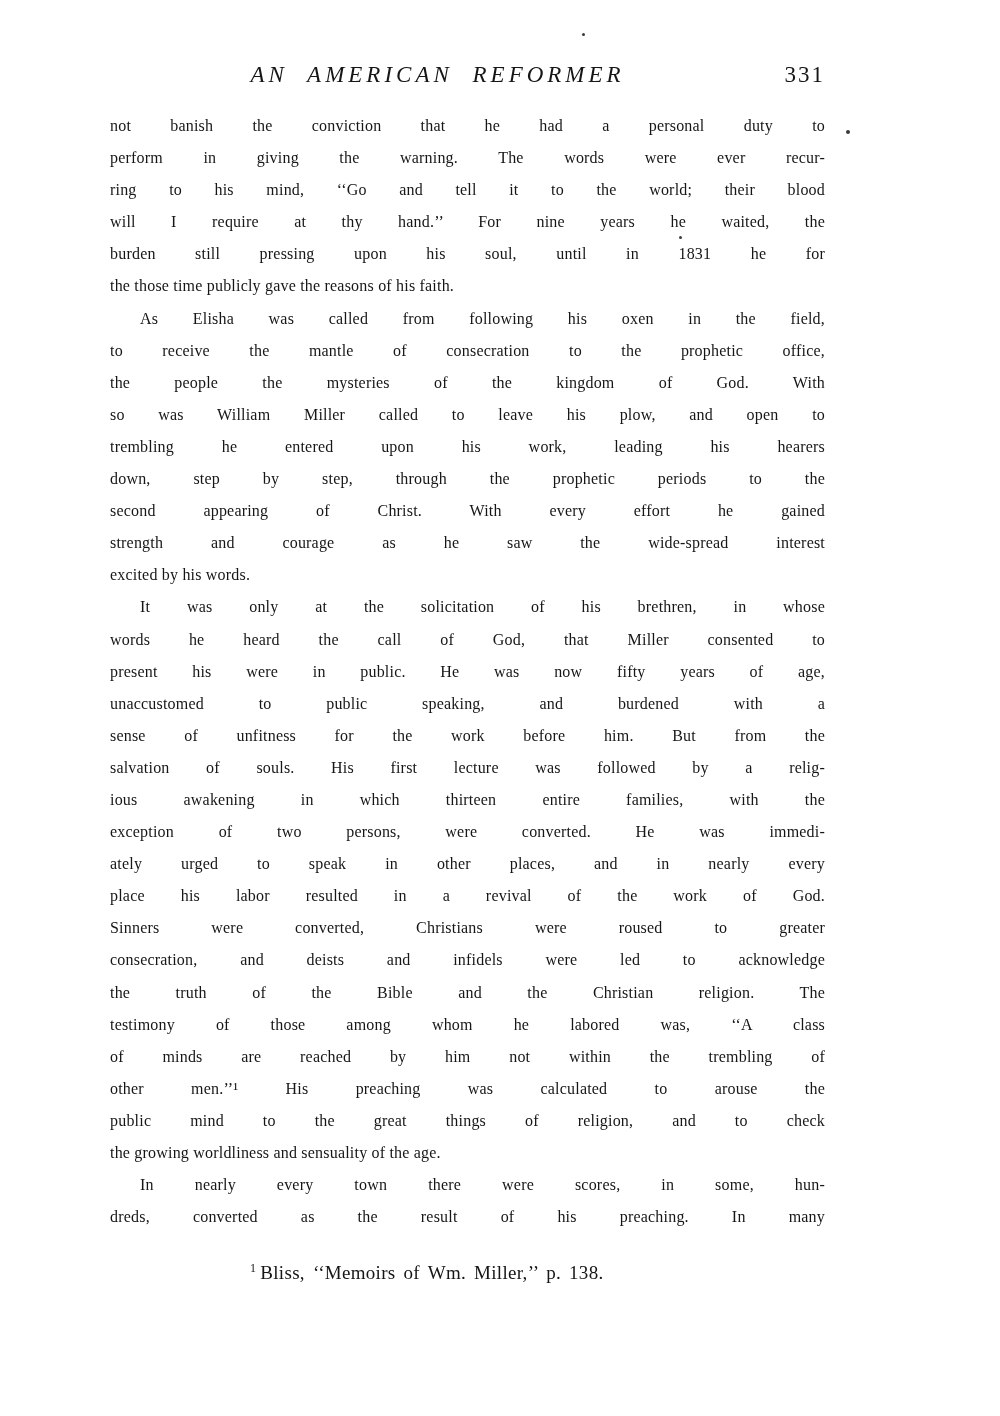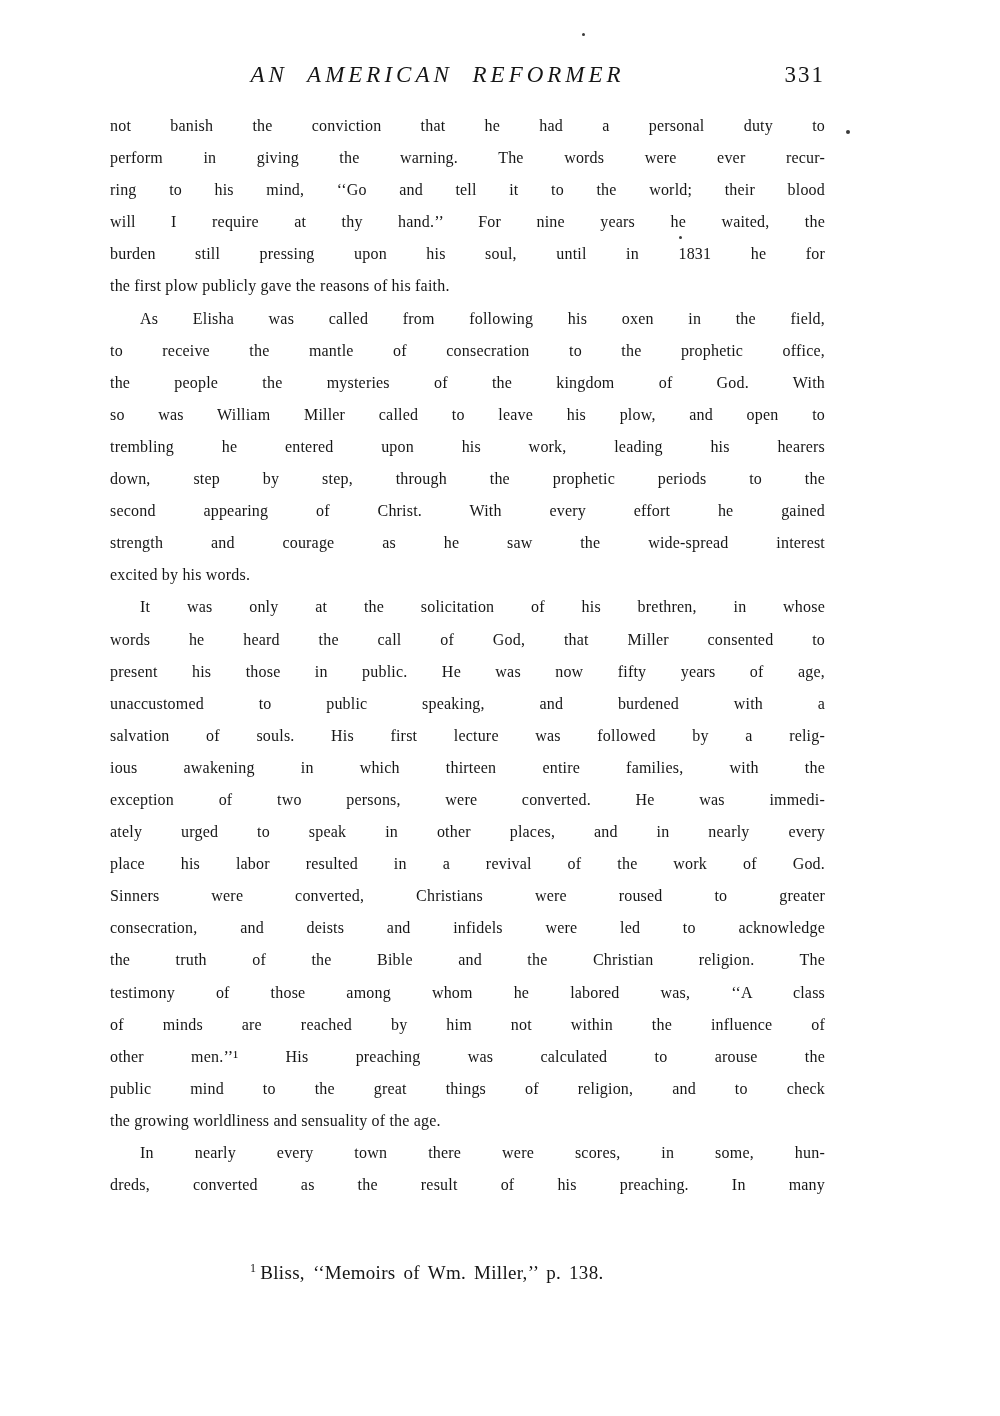--- a/index.html
+++ b/index.html
@@ -91,44 +91,45 @@
     <div class="title">AN AMERICAN REFORMER</div>
     <div class="pagenum">331</div>
   </div>
 
   <div class="body-text">
       <div class="line">not banish the conviction that he had a personal duty to</div>
       <div class="line">perform in giving the warning.  The words were ever recur-</div>
       <div class="line">ring to his mind, ‘‘Go and tell it to the world; their blood</div>
       <div class="line">will I require at thy hand.’’  For nine years he waited, the</div>
       <div class="line">burden still pressing upon his soul, until in 1831 he for</div>
-      <div class="line no-just">the first plow publicly gave the reasons of his faith.</div>
+      <div class="line no-just">the those time publicly gave the reasons of his faith.</div>
       <div class="line indent">As Elisha was called from following his oxen in the field,</div>
       <div class="line">to receive the mantle of consecration to the prophetic office,</div>
       <div class="line">the people the mysteries of the kingdom of God.  With</div>
       <div class="line">so was William Miller called to leave his plow, and open to</div>
       <div class="line">trembling he entered upon his work, leading his hearers</div>
       <div class="line">down, step by step, through the prophetic periods to the</div>
       <div class="line">second appearing of Christ.  With every effort he gained</div>
       <div class="line">strength and courage as he saw the wide-spread interest</div>
       <div class="line no-just">excited by his words.</div>
       <div class="line indent">It was only at the solicitation of his brethren, in whose</div>
       <div class="line">words he heard the call of God, that Miller consented to</div>
-      <div class="line">present his those in public.  He was now fifty years of age,</div>
+      <div class="line">present his were in public.  He was now fifty years of age,</div>
       <div class="line">unaccustomed to public speaking, and burdened with a</div>
+      <div class="line">sense of unfitness for the work before him.  But from the</div>
       <div class="line">salvation of souls.  His first lecture was followed by a relig-</div>
       <div class="line">ious awakening in which thirteen entire families, with the</div>
       <div class="line">exception of two persons, were converted.  He was immedi-</div>
       <div class="line">ately urged to speak in other places, and in nearly every</div>
       <div class="line">place his labor resulted in a revival of the work of God.</div>
       <div class="line">Sinners were converted, Christians were roused to greater</div>
       <div class="line">consecration, and deists and infidels were led to acknowledge</div>
       <div class="line">the truth of the Bible and the Christian religion.  The</div>
       <div class="line">testimony of those among whom he labored was, ‘‘A class</div>
-      <div class="line">of minds are reached by him not within the influence of</div>
+      <div class="line">of minds are reached by him not within the trembling of</div>
       <div class="line">other men.’’¹  His preaching was calculated to arouse the</div>
       <div class="line">public mind to the great things of religion, and to check</div>
       <div class="line no-just">the growing worldliness and sensuality of the age.</div>
       <div class="line indent">In nearly every town there were scores, in some, hun-</div>
       <div class="line">dreds, converted as the result of his preaching.  In many</div>
     </div>
 
   <div class="footnote">
     <sup>1</sup><span>Bliss, ‘‘Memoirs of Wm. Miller,’’ p. 138.</span>
   </div>

